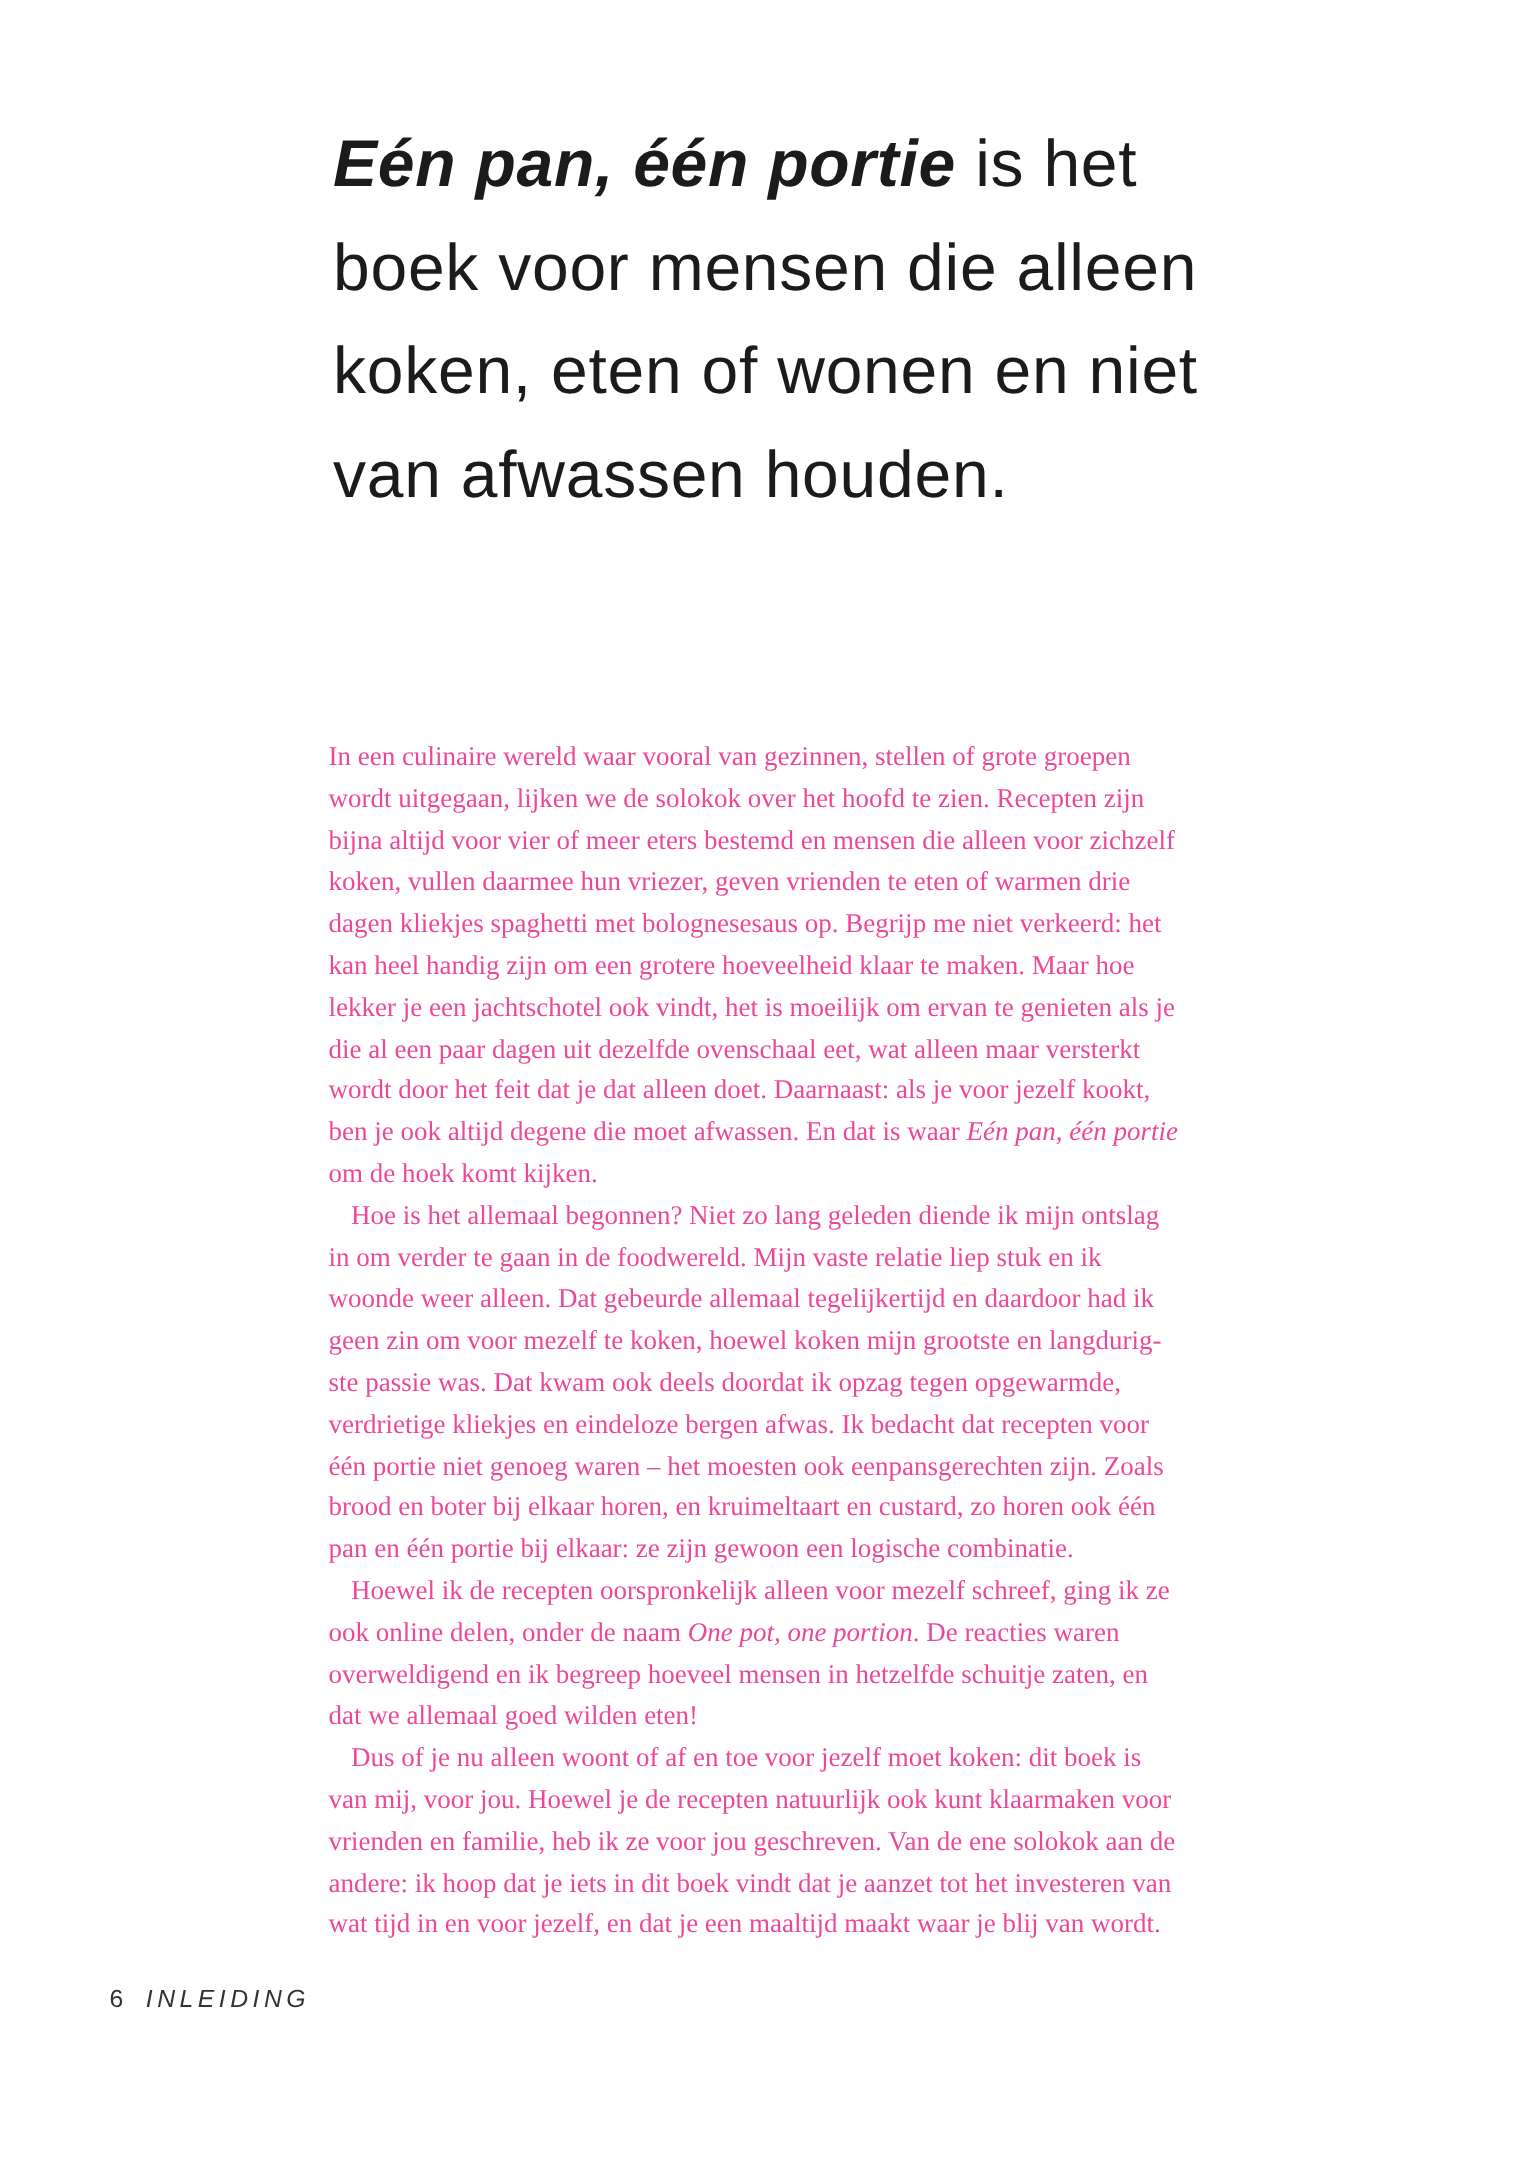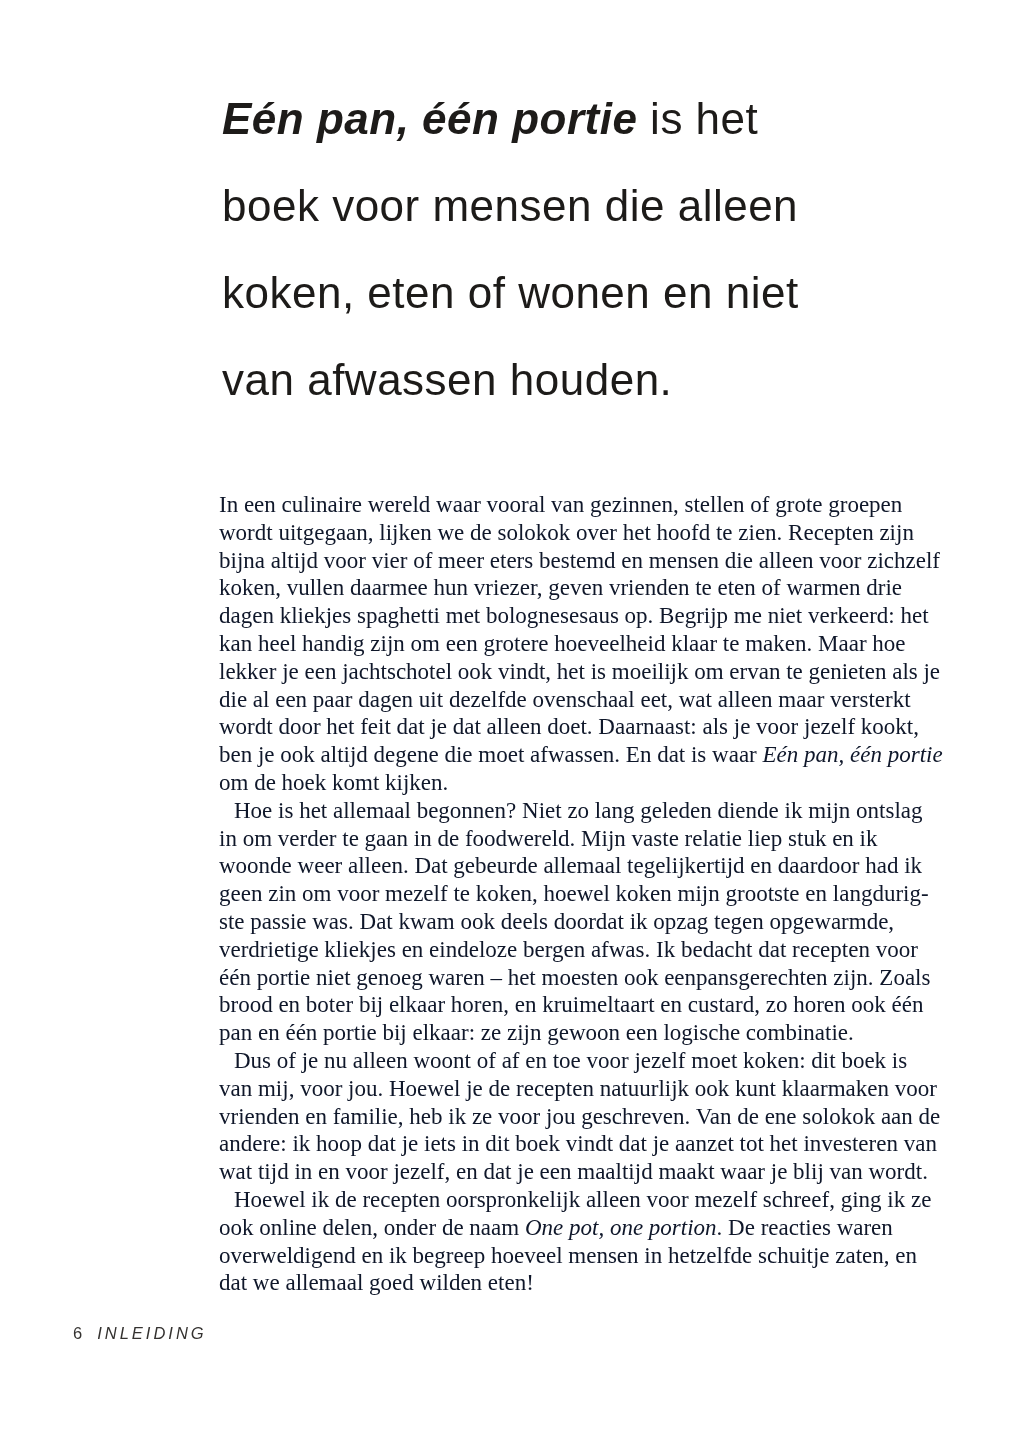--- a/index.html
+++ b/index.html
@@ -15,34 +15,34 @@
     overflow: hidden;
     font-kerning: normal;
   }
   .chapter-heading {
     position: absolute;
     left: 222px;
     top: 46px;
     width: 740px;
     font-family: "Liberation Sans", sans-serif;
     font-size: 44px;
-    line-height: 87px;
+    line-height: 69px;
     letter-spacing: 0.5px;
     color: #1d1b19;
     white-space: pre-line;
   }
   .body-text {
     position: absolute;
     left: 219px;
     top: 491px;
     width: 780px;
     font-family: "Liberation Serif", serif;
-    font-size: 23px;
+    font-size: 18px;
     line-height: 27.8px;
-    color: #0f172a;
+    color: #ec4899;
     text-align: left;
   }
   .body-text p {
     margin: 0;
     white-space: pre-line;
   }
   .body-text p.indented {
     text-indent: 15px;
   }
   .seg.normal { font-style: normal; font-weight: normal; }
@@ -89,29 +89,29 @@
 om de hoek komt kijken.</span></p>
     <p class="indented"><span class="seg normal">Hoe is het allemaal begonnen? Niet zo lang geleden diende ik mijn ontslag
 in om verder te gaan in de foodwereld. Mijn vaste relatie liep stuk en ik
 woonde weer alleen. Dat gebeurde allemaal tegelijkertijd en daardoor had ik
 geen zin om voor mezelf te koken, hoewel koken mijn grootste en langdurig-
 ste passie was. Dat kwam ook deels doordat ik opzag tegen opgewarmde,
 verdrietige kliekjes en eindeloze bergen afwas. Ik bedacht dat recepten voor
 één portie niet genoeg waren – het moesten ook eenpansgerechten zijn. Zoals
 brood en boter bij elkaar horen, en kruimeltaart en custard, zo horen ook één
 pan en één portie bij elkaar: ze zijn gewoon een logische combinatie.</span></p>
+    <p class="indented"><span class="seg normal">Hoewel ik de recepten oorspronkelijk alleen voor mezelf schreef, ging ik ze
+ook online delen, onder de naam </span><span class="seg italic">One pot, one portion</span><span class="seg normal">. De reacties waren
+overweldigend en ik begreep hoeveel mensen in hetzelfde schuitje zaten, en
+dat we allemaal goed wilden eten!</span></p>
     <p class="indented"><span class="seg normal">Dus of je nu alleen woont of af en toe voor jezelf moet koken: dit boek is
 van mij, voor jou. Hoewel je de recepten natuurlijk ook kunt klaarmaken voor
 vrienden en familie, heb ik ze voor jou geschreven. Van de ene solokok aan de
 andere: ik hoop dat je iets in dit boek vindt dat je aanzet tot het investeren van
 wat tijd in en voor jezelf, en dat je een maaltijd maakt waar je blij van wordt.</span></p>
-    <p class="indented"><span class="seg normal">Hoewel ik de recepten oorspronkelijk alleen voor mezelf schreef, ging ik ze
-ook online delen, onder de naam </span><span class="seg italic">One pot, one portion</span><span class="seg normal">. De reacties waren
-overweldigend en ik begreep hoeveel mensen in hetzelfde schuitje zaten, en
-dat we allemaal goed wilden eten!</span></p>
   </div>
 
   <div class="page-footer">
     <span class="page-number">6</span>
     <span class="section-label">INLEIDING</span>
   </div>
 
 </div>
 
 </body></html>

